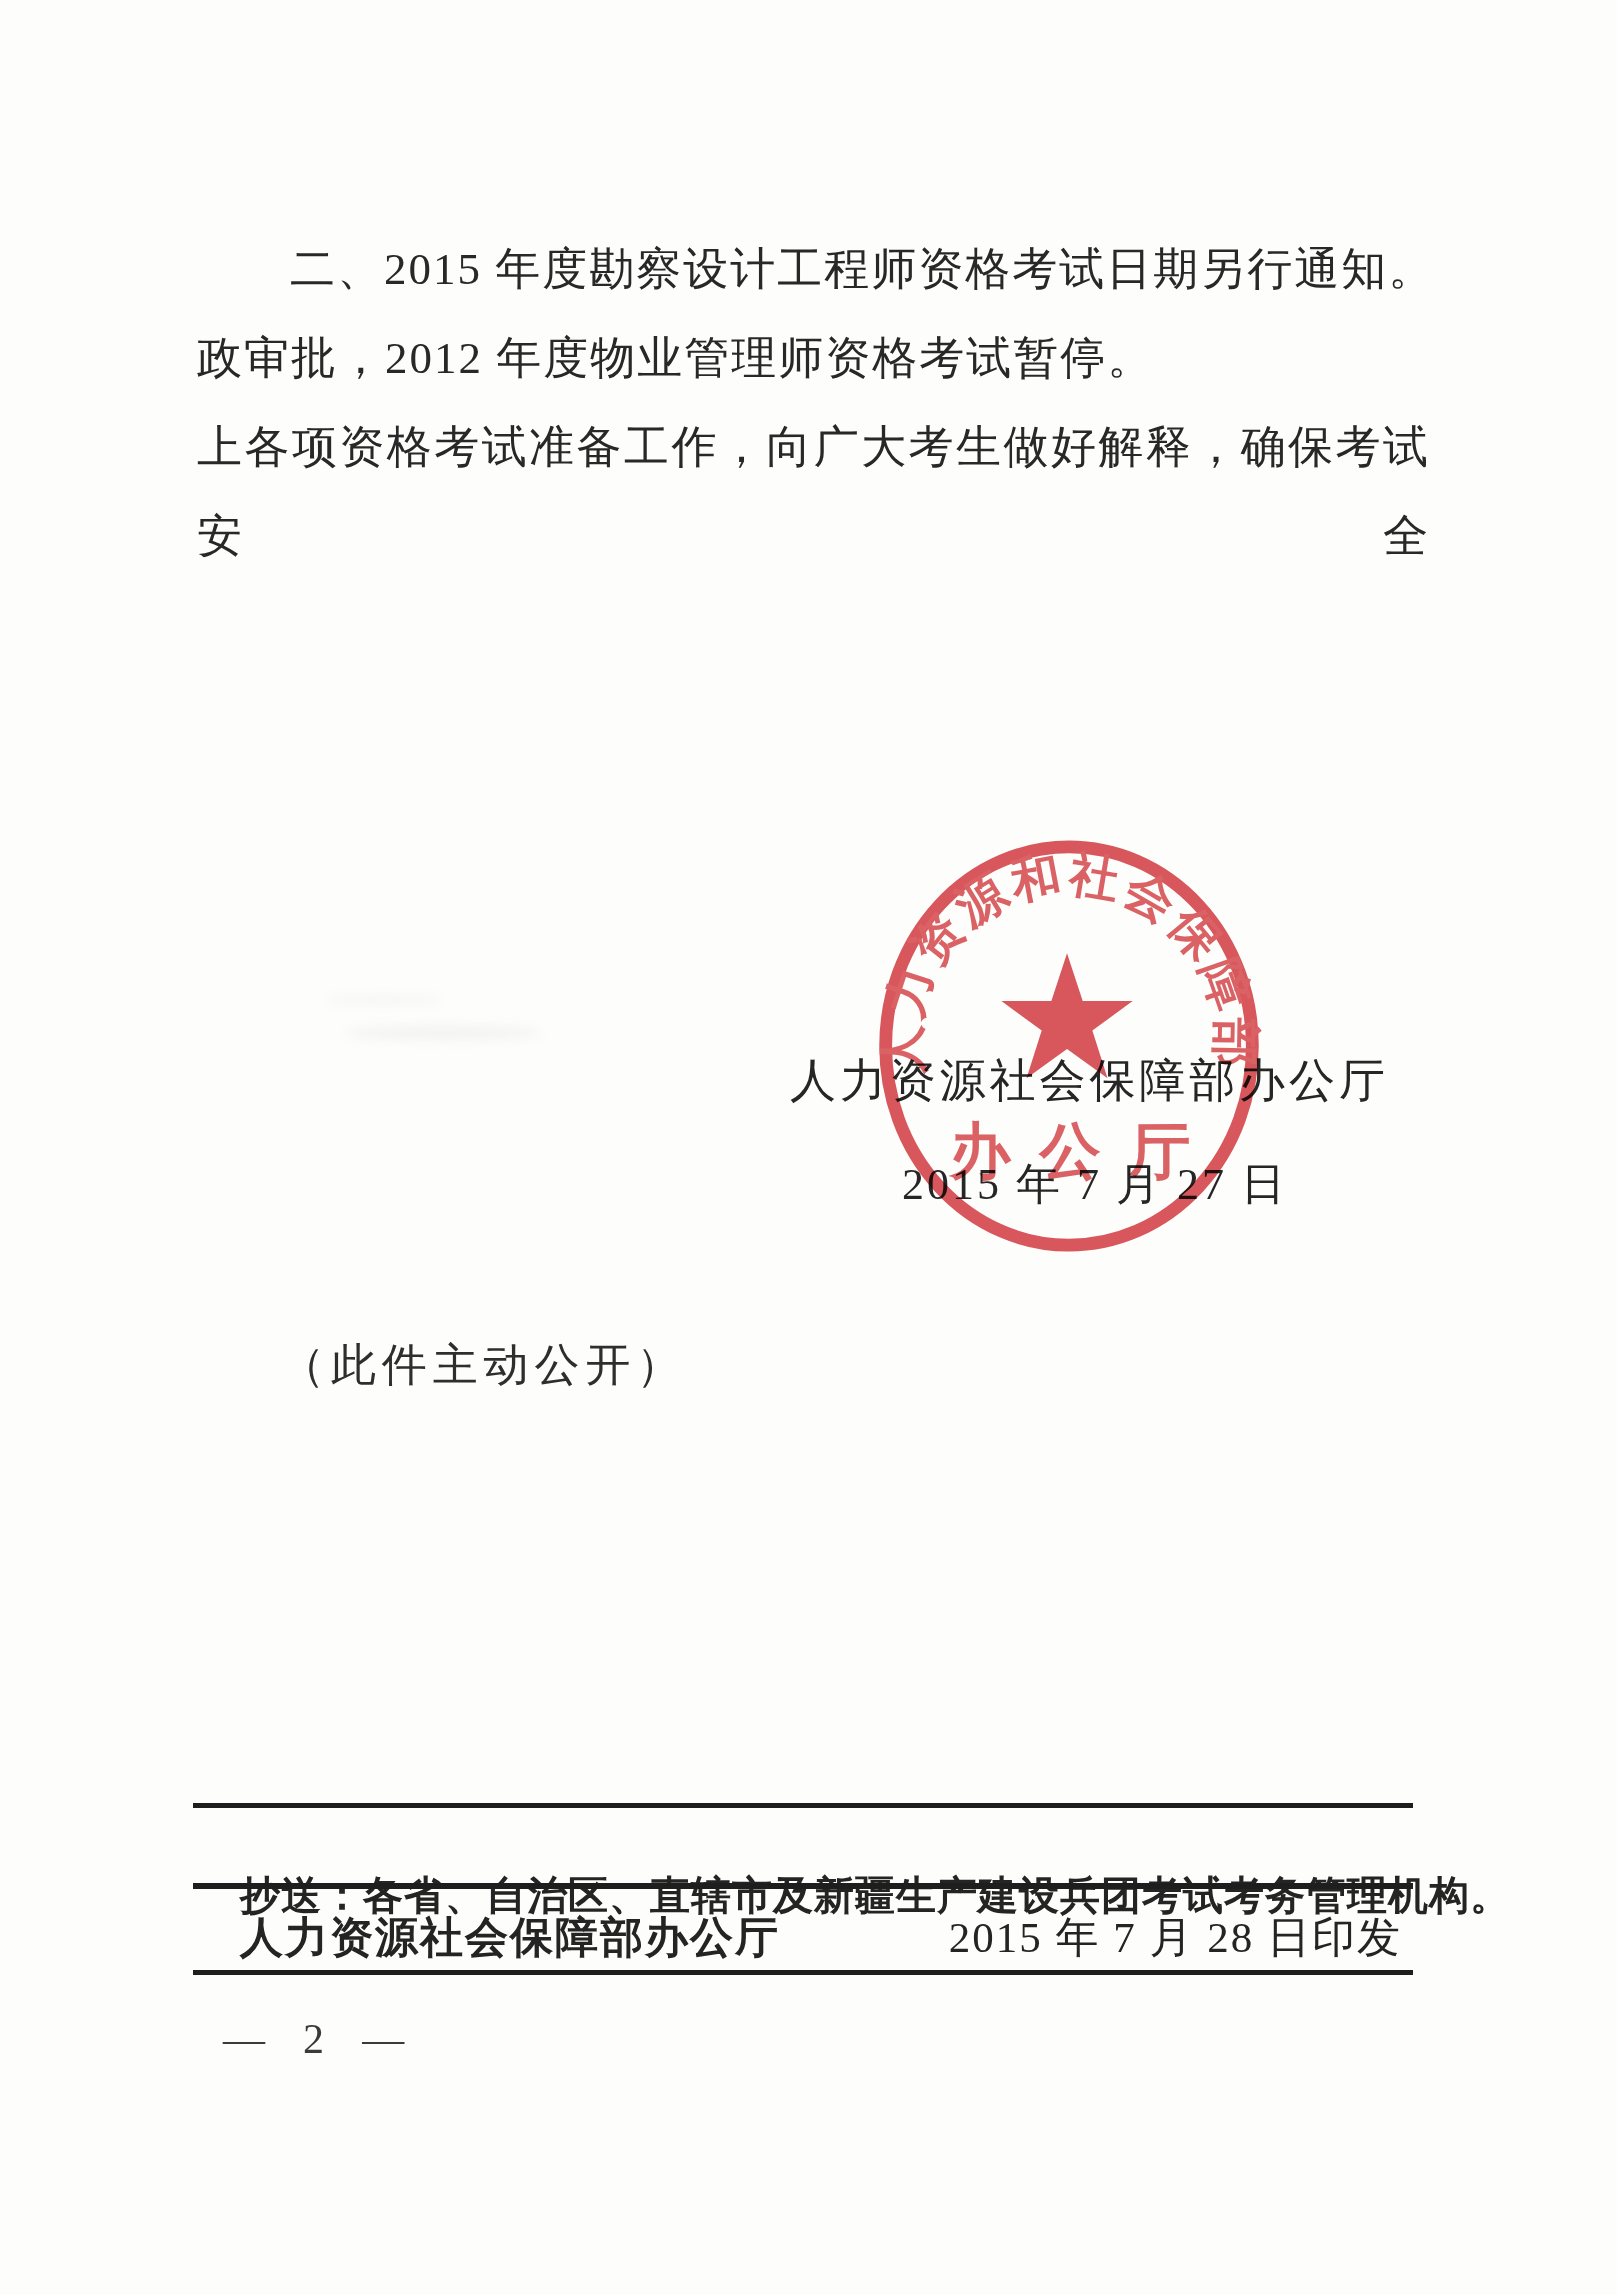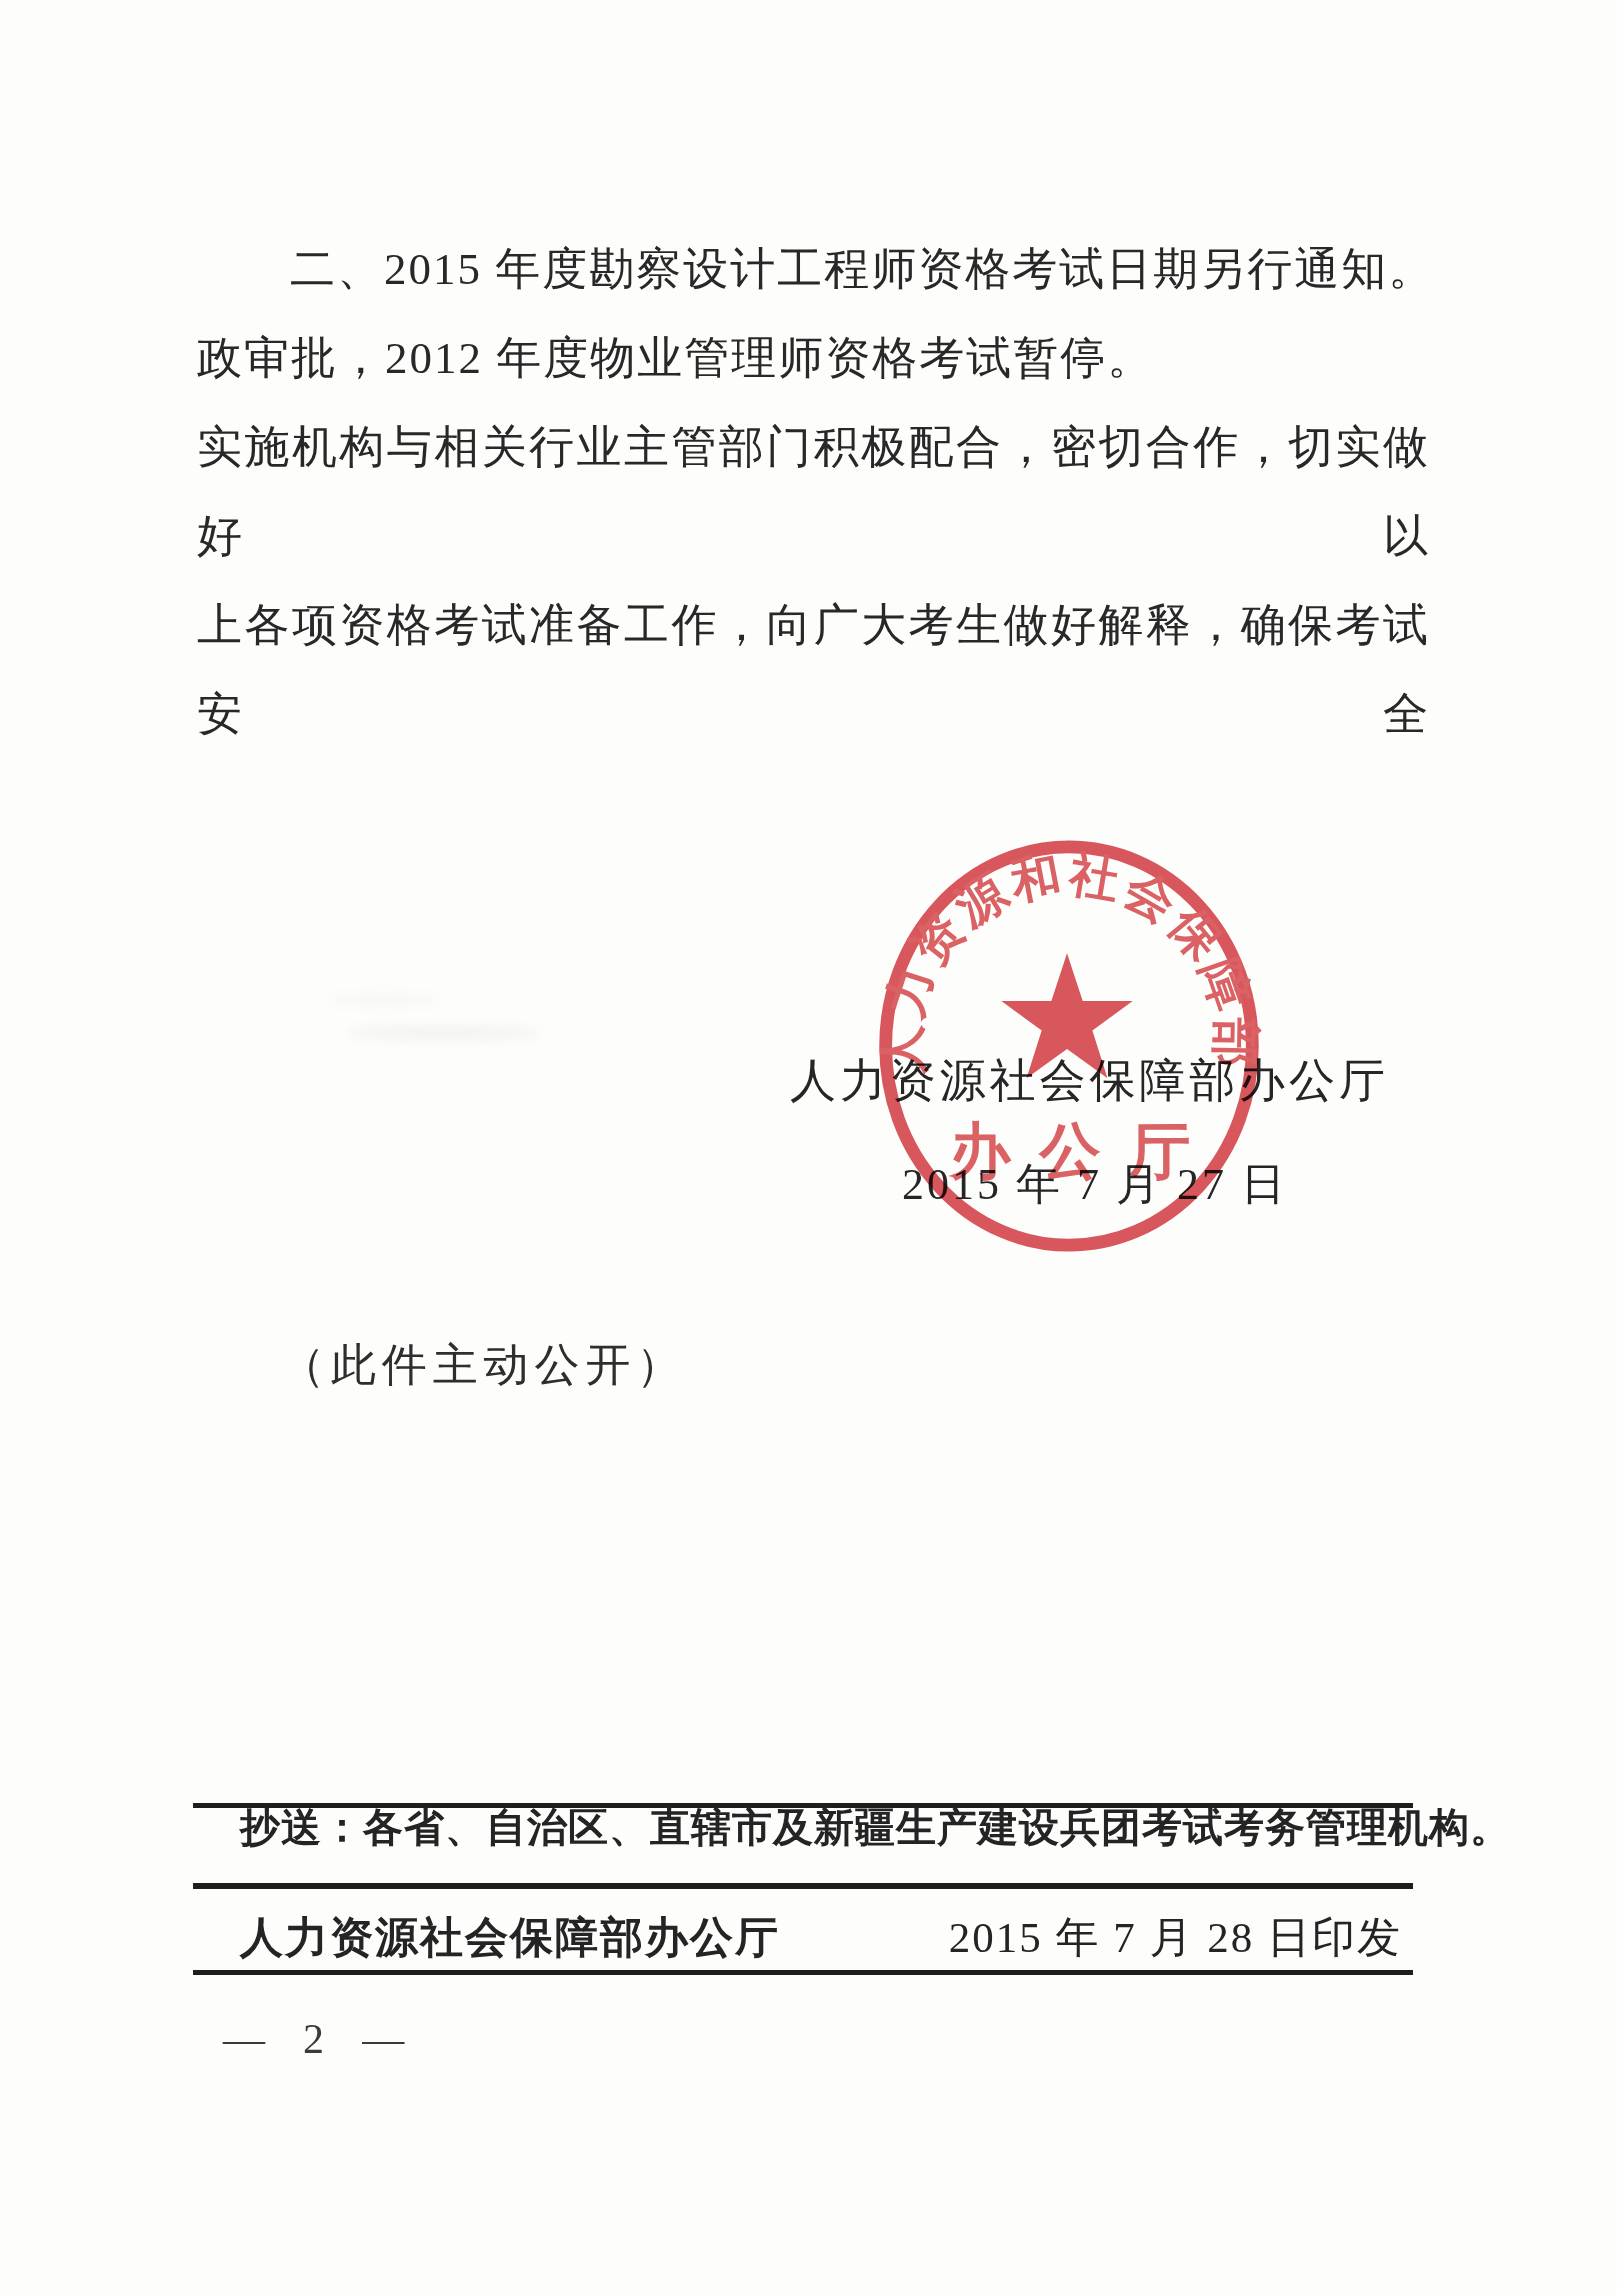--- a/index.html
+++ b/index.html
@@ -90,21 +90,21 @@
     left: 193px;
     width: 1220px;
     background: #1e1e1e;
   }
   .rule.r1 { top: 1803px; height: 4.9px; }
   .rule.r2 { top: 1883px; height: 5.9px; }
   .rule.r3 { top: 1970px; height: 4.9px; }
   .cc-line {
     position: absolute;
     left: 240px;
-    top: 1800px;
+    top: 1868px;
     font-size: 40px;
     letter-spacing: 1px;
     color: #242424;
     white-space: nowrap;
     font-family: "Liberation Sans", "DejaVu Sans", sans-serif;
     font-weight: bold;
   }
   .issuer-row {
     position: absolute;
     left: 240px;
@@ -135,21 +135,20 @@
   }
 </style>
 </head>
 <body>
 
 <div class="page">
 
   <div class="body-text">
     <div class="line indent">二、2015 年度勘察设计工程师资格考试日期另行通知。</div>
     <div class="line">政审批，2012 年度物业管理师资格考试暂停。</div>
-    <div class="line justify">实施机构与相关行业主管部门积极配合，密切合作，切实做好以</div>
     <div class="line justify">上各项资格考试准备工作，向广大考生做好解释，确保考试安全</div>
   </div>
 
   <div class="smudge a"></div>
   <div class="smudge b"></div>
 
   <div class="sig-office">人力资源社会保障部办公厅</div>
   <div class="sig-date">2015 年 7 月 27 日</div>
 
   <svg class="seal" viewBox="0 0 420 432">

